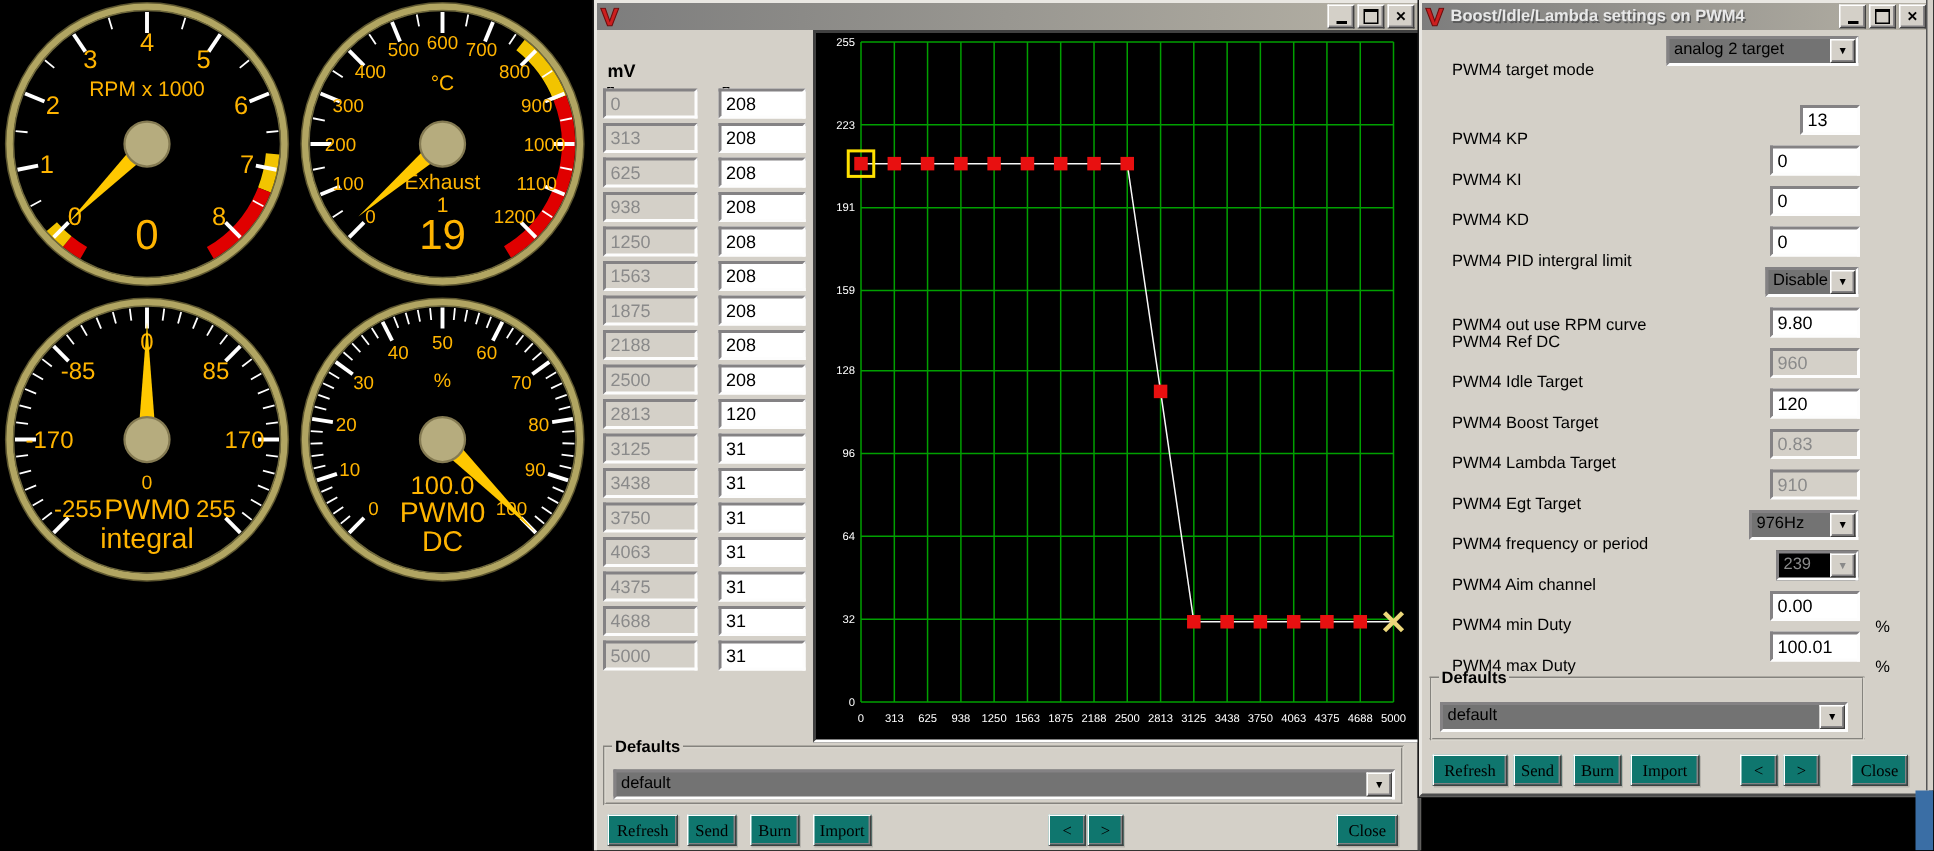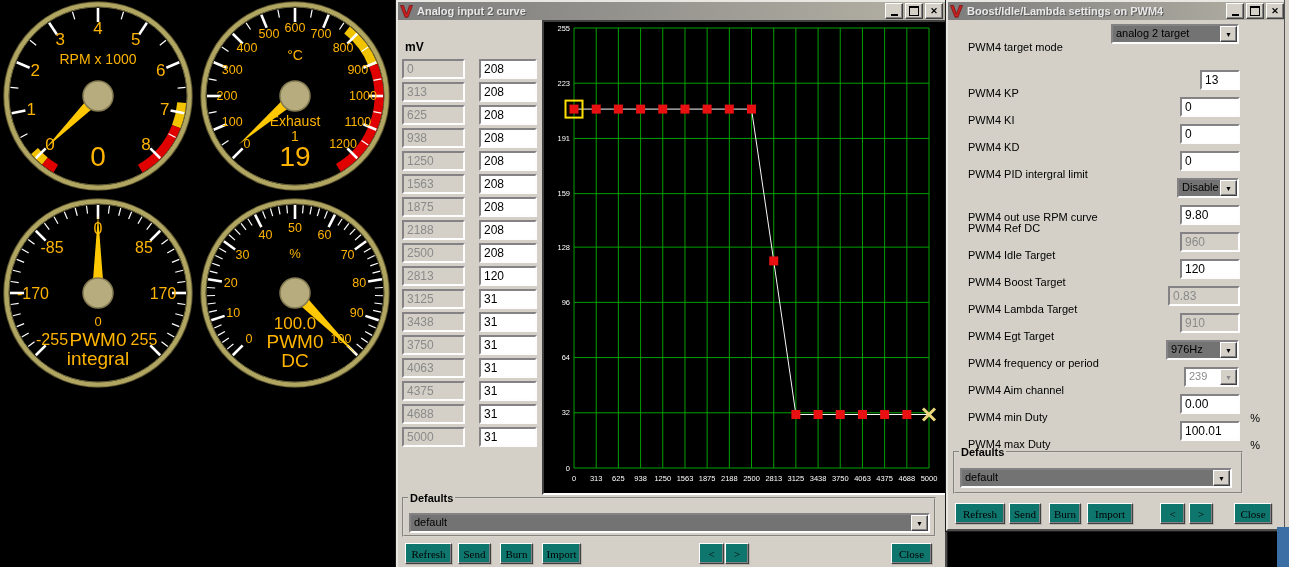--- a/index.html
+++ b/index.html
@@ -23,21 +23,21 @@
   .tin{position:absolute;box-sizing:border-box;height:20px;background:#fff;color:#000;
        border:2px solid;border-color:#848284 #fdfdfd #fdfdfd #848284;
        font-family:"Liberation Sans",sans-serif;font-size:12px;padding:0 3px;margin:0;outline:none;}
   .tin.dis{background:#d4d0c8;color:#8a8a8a;}
   .combo{position:absolute;box-sizing:border-box;height:20px;background:#737373;
          border:2px solid;border-color:#848284 #fdfdfd #fdfdfd #848284;}
   .combo .ctext{position:absolute;left:3px;top:1px;right:17px;font-size:11px;white-space:nowrap;overflow:hidden;}
   .combo .carrow{position:absolute;right:0;top:0;bottom:0;width:15px;background:#d4d0c8;
                  border:1px solid;border-color:#fff #404040 #404040 #fff;box-shadow:inset -1px -1px 0 #848284;
                  display:flex;align-items:center;justify-content:center;font-size:7px;color:#000;}
-  .combo.dis{background:#ffffff;}
+  .combo.dis{background:#000000;}
   .combo.dis .ctext{color:#8a8a8a;}
   .combo.dis .carrow{color:#8a8a8a;}
   .btn{position:absolute;box-sizing:border-box;height:21px;background:#0f766e;
        border:1px solid;border-color:#fff #404040 #404040 #fff;box-shadow:inset -1px -1px 0 #848284,1px 1px 0 #00000022;
        font-family:Liberation Serif, serif;font-size:11px;color:#000;
        display:flex;align-items:center;justify-content:center;padding:0;}
   .grp{position:absolute;box-sizing:border-box;border:2px groove #d9d6ce;margin:0;padding:0;}
   .grp legend{font-weight:bold;font-size:11px;margin-left:4px;padding:0 2px;}
   .lbl{position:absolute;font-size:11px;color:#000;white-space:nowrap;margin-top:14px;}
   .plotbox{position:absolute;background:#000;border:2px solid;border-color:#404040 #fff #fff #404040;}
@@ -273,21 +273,20 @@
       </svg>
     </div>
 
   <div class="win" id="curve-win" style="left:396px;top:0;width:547px;height:567px;">
     <div class="titlebar">
       <span class="vicon">
         <svg width="13" height="13" viewBox="0 0 13 13">
             <path d="M0.5 0.5 L5 12.2 L8 12.2 L12.5 0.5 L9.5 0.5 L6.5 9 L3.5 0.5 Z" fill="#cc1f1f" stroke="#6e0d0d" stroke-width="0.7"></path>
           </svg>
       </span>
-      <span class="titletext">Analog input 2 curve</span>
       <span class="winbtns">
         <span class="wbtn">
             <span class="glyph-min"></span>
           </span>
         <span class="wbtn">
             <span class="glyph-max"></span>
           </span>
         <span class="wbtn">✕</span>
       </span>
     </div>
@@ -461,21 +460,21 @@
           <span class="ctext">Disable</span>
           <span class="carrow">▼</span>
         </div>
         <div class="lbl" style="left: 20px; top: 206px;">PWM4 Ref DC</div>
         <input class="tin" value="9.80" style="top: 203px; right: 46px; width: 60px; position: absolute;">
         <div class="lbl" style="left: 20px; top: 233px;">PWM4 Idle Target</div>
         <input class="tin dis" readonly="" value="960" style="top: 230px; right: 46px; width: 60px; position: absolute;">
         <div class="lbl" style="left: 20px; top: 260px;">PWM4 Boost Target</div>
         <input class="tin" value="120" style="top: 257px; right: 46px; width: 60px; position: absolute;">
         <div class="lbl" style="left: 20px; top: 287px;">PWM4 Lambda Target</div>
-        <input class="tin dis" readonly="" value="0.83" style="top: 284px; right: 46px; width: 72px; position: absolute;">
+        <input class="tin dis" readonly="" value="0.83" style="top: 284px; right: 46px; width: 60px; position: absolute;">
         <div class="lbl" style="left: 20px; top: 314px;">PWM4 Egt Target</div>
         <input class="tin dis" readonly="" value="910" style="top: 311px; right: 46px; width: 60px; position: absolute;">
         <div class="lbl" style="left: 20px; top: 341px;">PWM4 frequency or period</div>
         <div class="combo" style="top: 338px; right: 47px; width: 73px;">
           <span class="ctext">976Hz</span>
           <span class="carrow">▼</span>
         </div>
         <div class="lbl" style="left: 20px; top: 368px;">PWM4 Aim channel</div>
         <div class="combo dis" style="top: 365px; right: 47px; width: 55px;">
           <span class="ctext">239</span>

